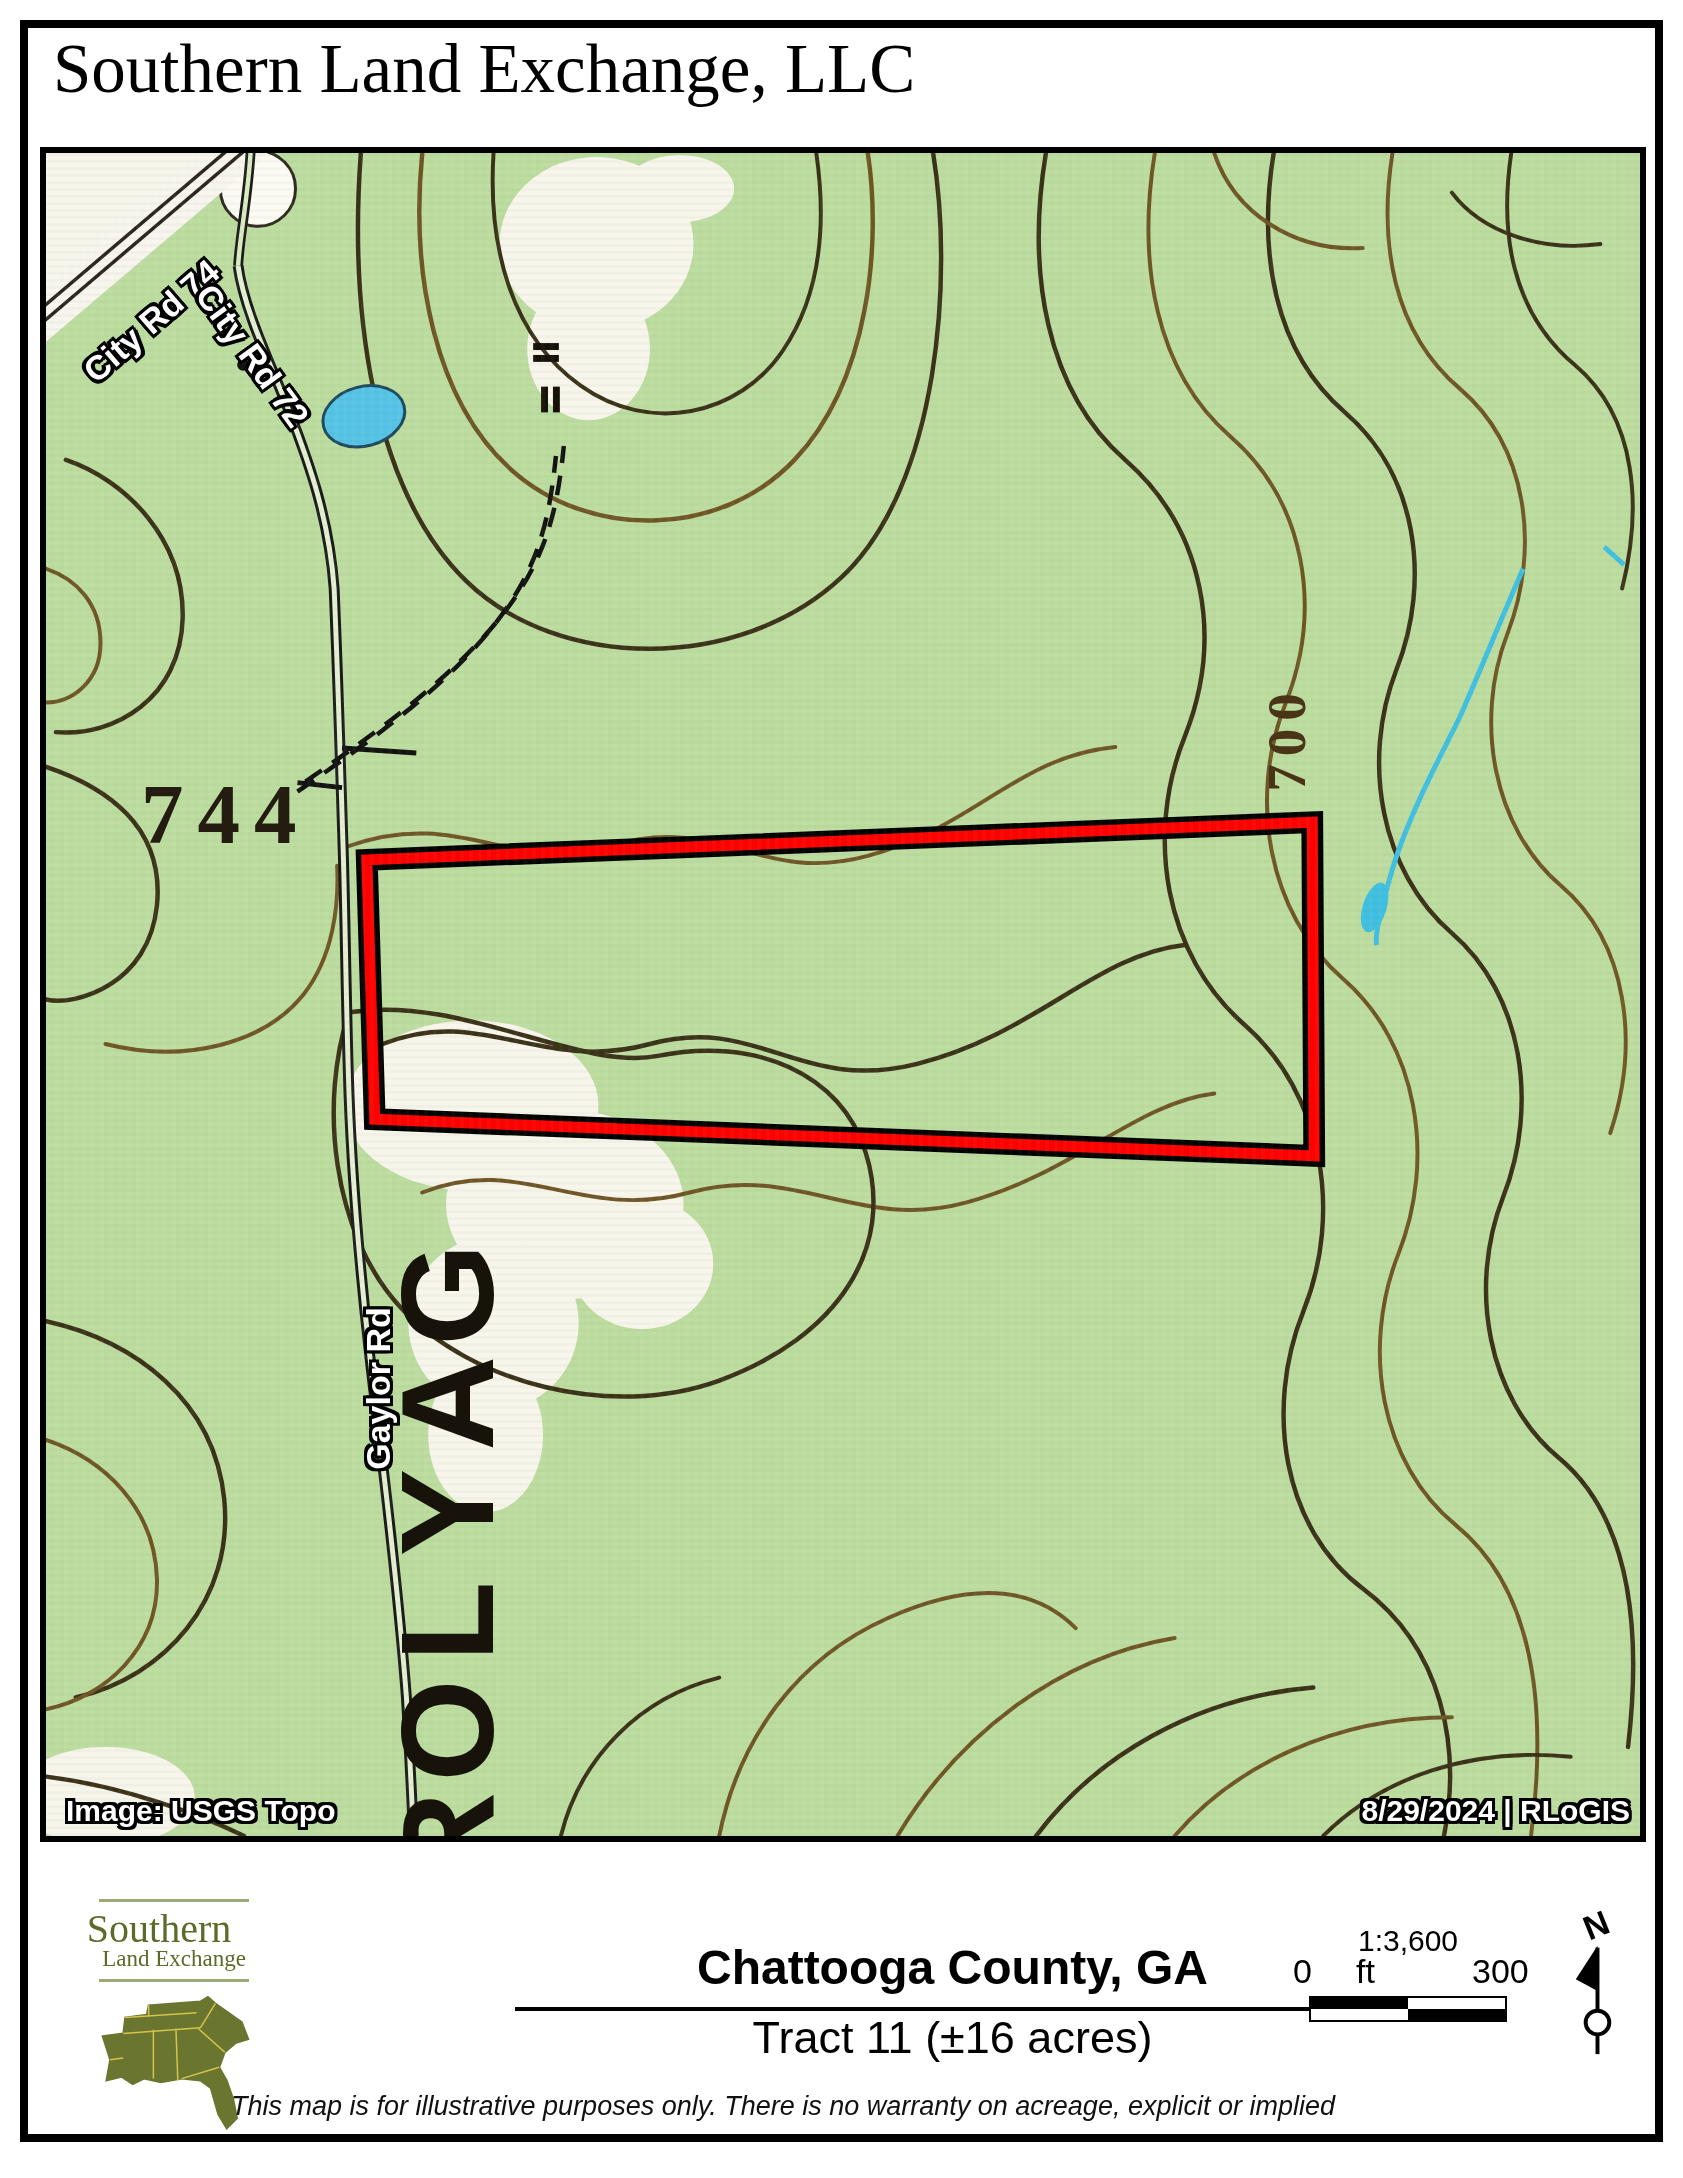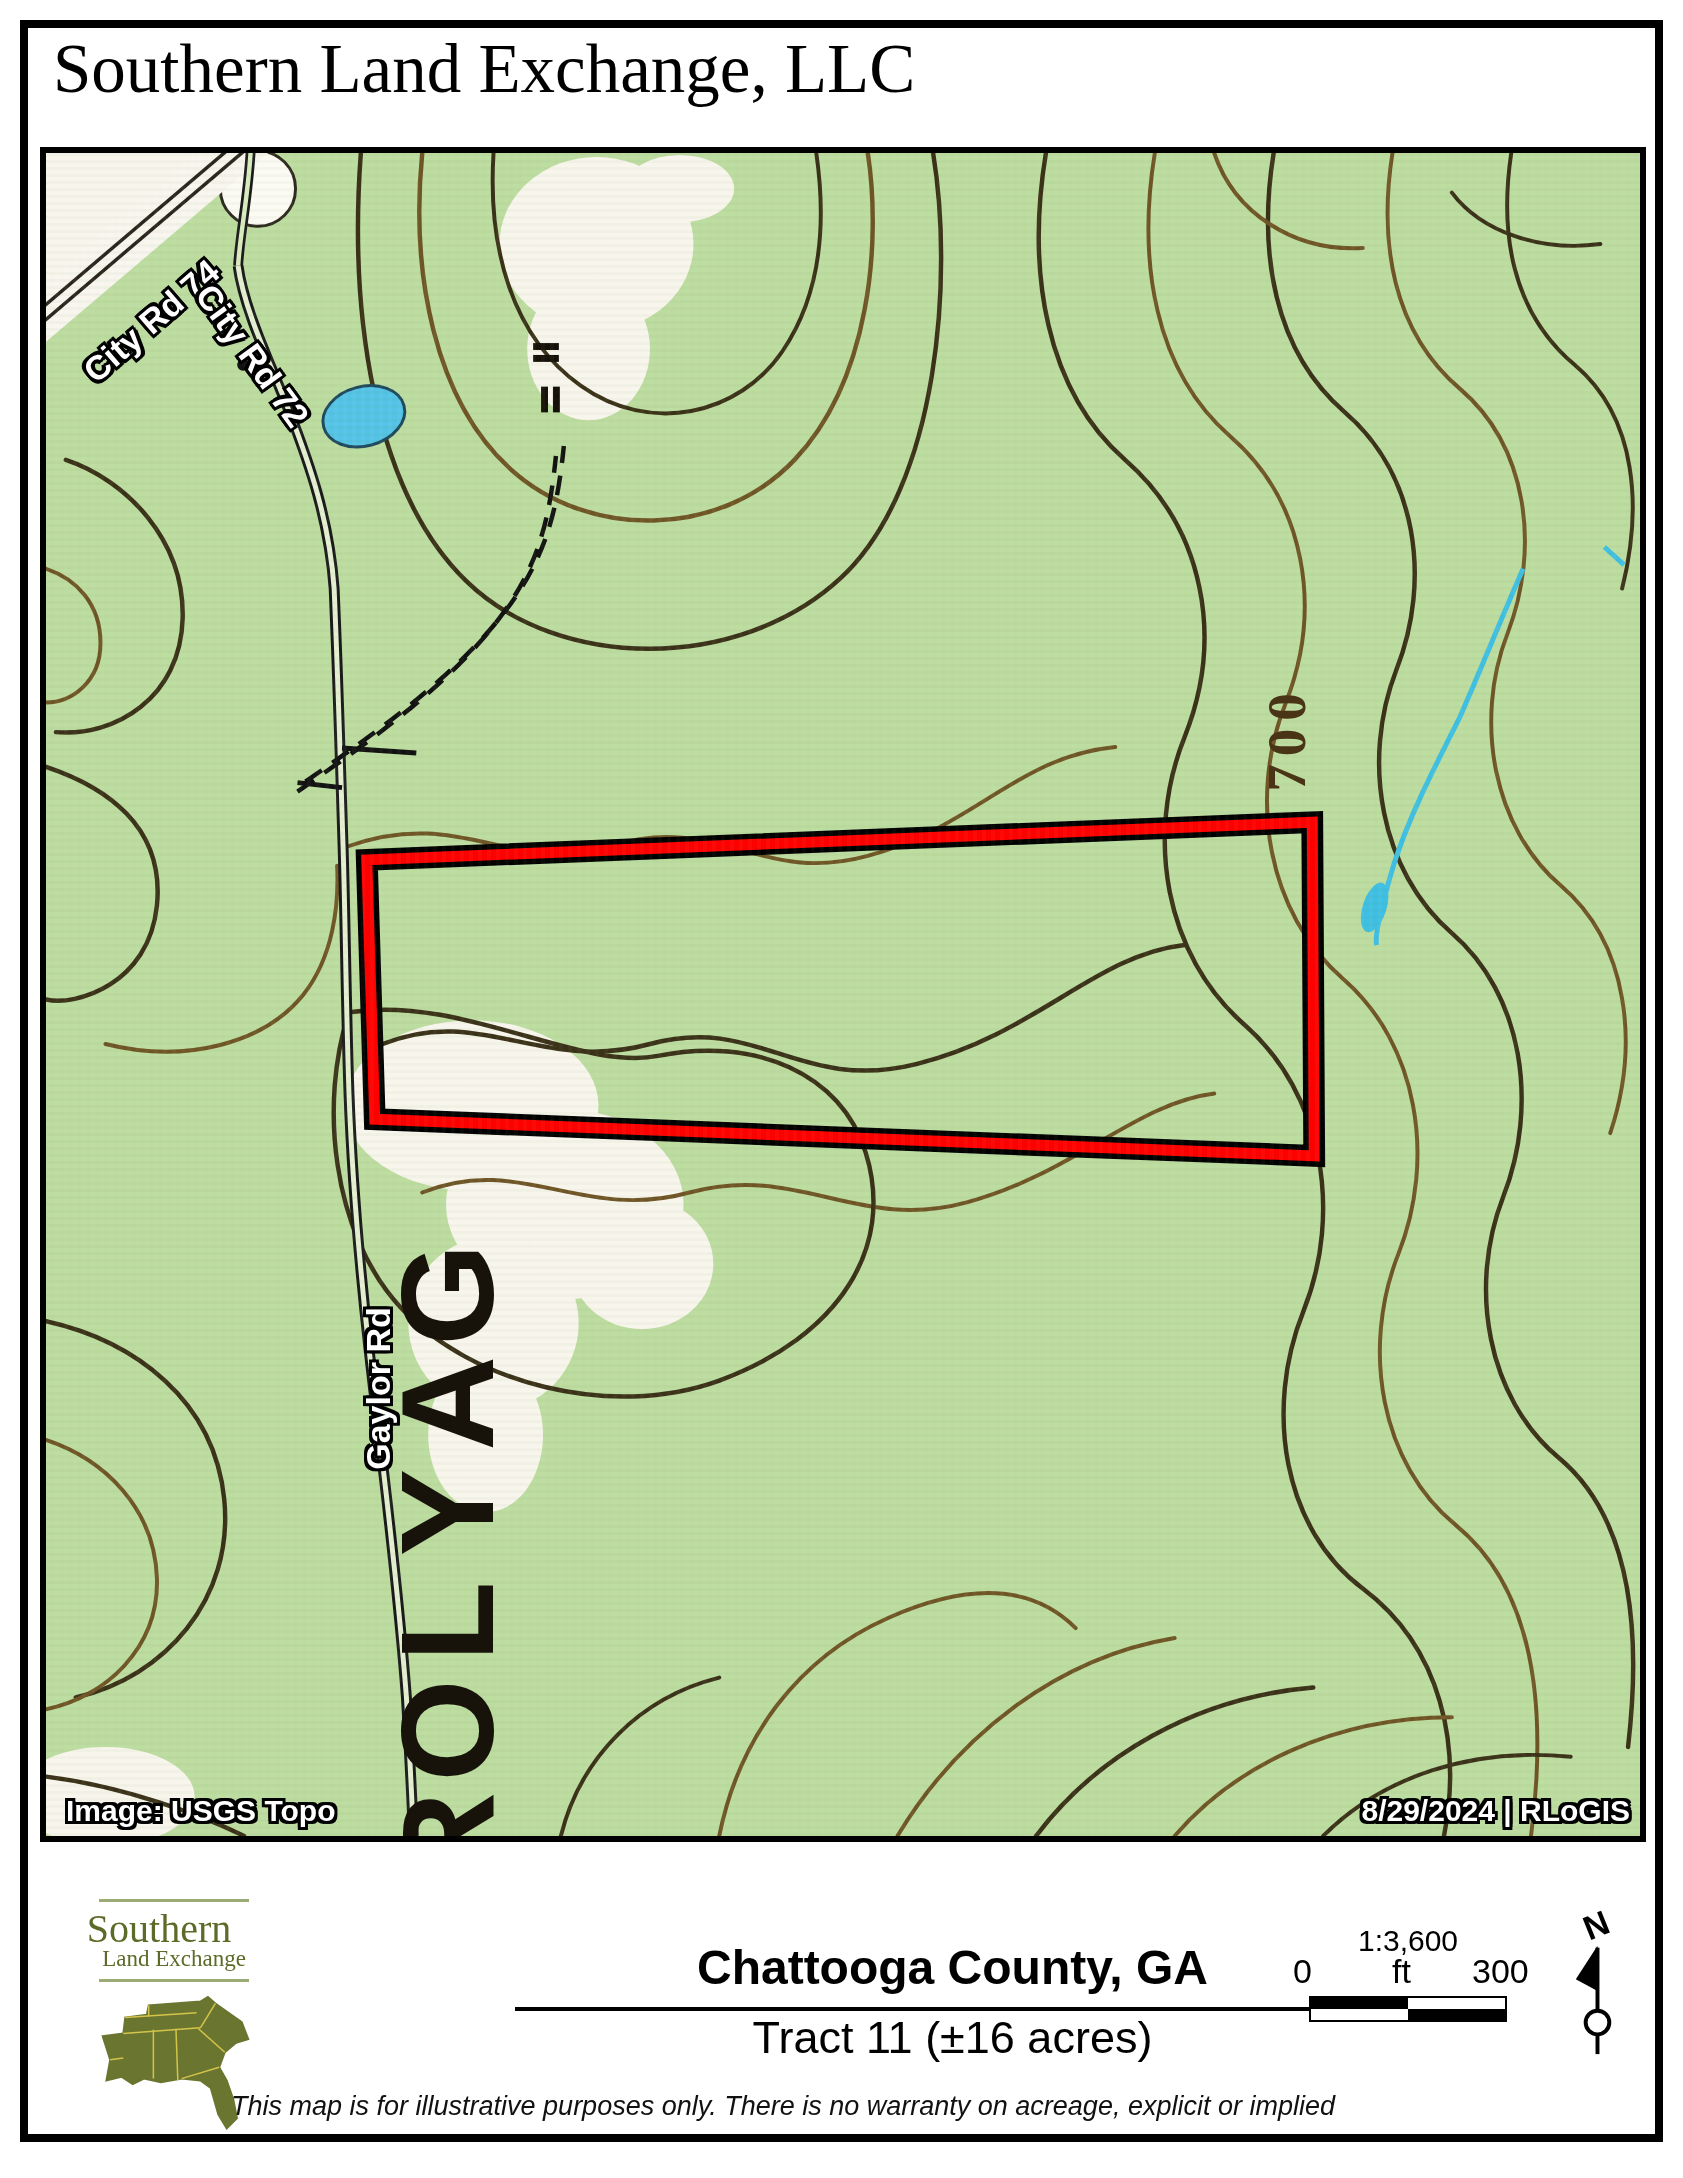--- a/index.html
+++ b/index.html
@@ -30,21 +30,21 @@
   
   .logo-rule{position:absolute;left:99px;width:150px;height:0;border-top:3px solid #9aab76;}
   .logo-top{top:1899px;}
   .logo-bottom{top:1979px;}
   .logo-name1{position:absolute;left:84px;top:1905px;width:150px;text-align:center;font-family:"Liberation Serif",serif;font-size:40px;color:#5c6b28;}
   .logo-name2{position:absolute;left:99px;top:1946px;width:150px;text-align:center;font-family:"Liberation Serif",serif;font-size:23px;color:#5c6b28;}
   .logo-map{position:absolute;left:95px;top:1994px;}
   .county-title{position:absolute;left:515px;top:1940px;width:875px;text-align:center;font-size:48px;font-weight:bold;color:#000;border-bottom:4px solid #000;padding-bottom:12px;}
   .tract-line{position:absolute;left:515px;top:2012px;width:875px;text-align:center;font-size:45px;color:#000;}
   .sb-label{position:absolute;top:1952px;font-size:34px;color:#000;}
-  .sb-0{left:1293px;}.sb-ft{left:1392px;}.sb-300{left:1472px;}
+  .sb-0{left:1293px;}.sb-ft{left:1356px;}.sb-300{left:1472px;}
   .scalebar{position:absolute;left:1309px;top:1996px;width:198px;height:26px;border:2px solid #000;box-sizing:border-box;}
   .scalebar .cell{position:absolute;width:97px;height:11px;}
   .c-tl{left:0;top:0;background:#000;}.c-tr{left:97px;top:0;background:#fff;}
   .c-bl{left:0;top:11px;background:#fff;}.c-br{left:97px;top:11px;background:#000;}
   .ratio{position:absolute;left:1309px;top:1924px;width:198px;text-align:center;font-size:30px;color:#000;}
   .north{position:absolute;left:1562px;top:1906px;}
   .north-n{position:absolute;left:22px;top:0;font-size:34px;font-weight:bold;transform:rotate(-22deg);color:#000;}
   .disclaimer{position:absolute;left:0;top:2091px;width:1566px;text-align:center;font-style:italic;font-size:27px;color:#111;}
 </style>
 </head>
@@ -141,20 +141,21 @@
 
       <g>
         <polygon points="324,714 1279,676 1281,1013 332,976" fill="none" stroke="#000" stroke-width="22" stroke-linejoin="miter"></polygon>
         <polygon points="324,714 1279,676 1281,1013 332,976" fill="none" stroke="#ff0000" stroke-width="11" stroke-linejoin="miter"></polygon>
       </g>
     </svg>
     <div class="noise"></div>
 
     <div class="maplabel halo rd74">City Rd 74</div>
     <div class="maplabel halo rd72">City Rd 72</div>
+    <div class="maplabel elev744">744</div>
     <div class="maplabel elev700">700</div>
     <div class="maplabel halo gaylor-rd">Gaylor Rd</div>
     <div class="gaylor-big">
         <span class="vletter">G</span>
         <span class="vletter">A</span>
         <span class="vletter">Y</span>
         <span class="vletter">L</span>
         <span class="vletter">O</span>
         <span class="vletter">R</span>
       </div>

